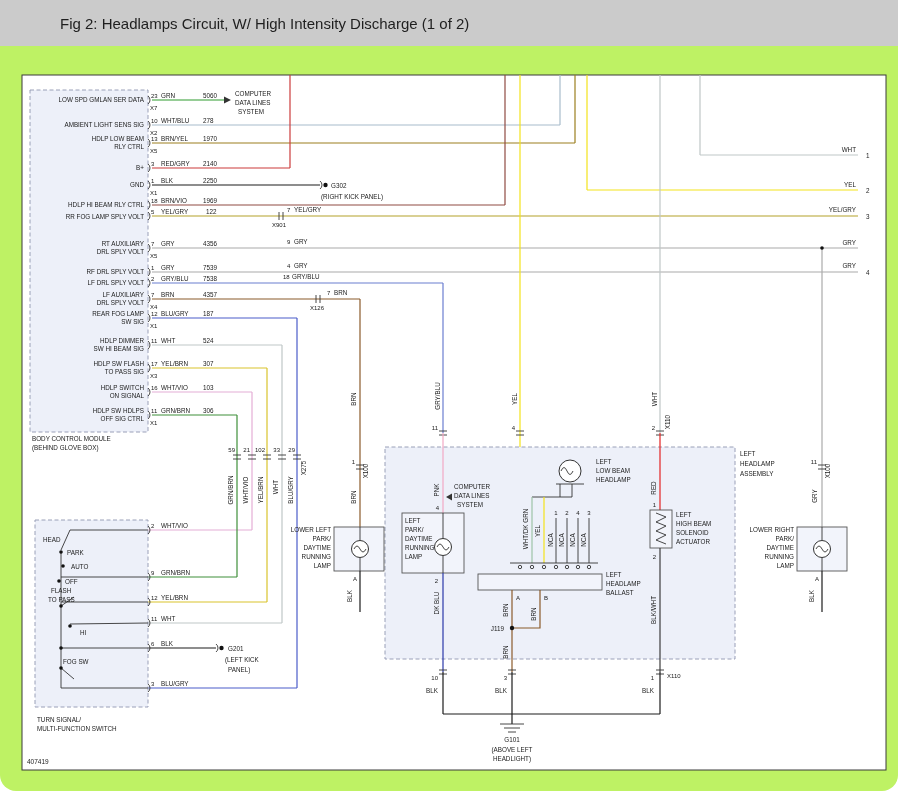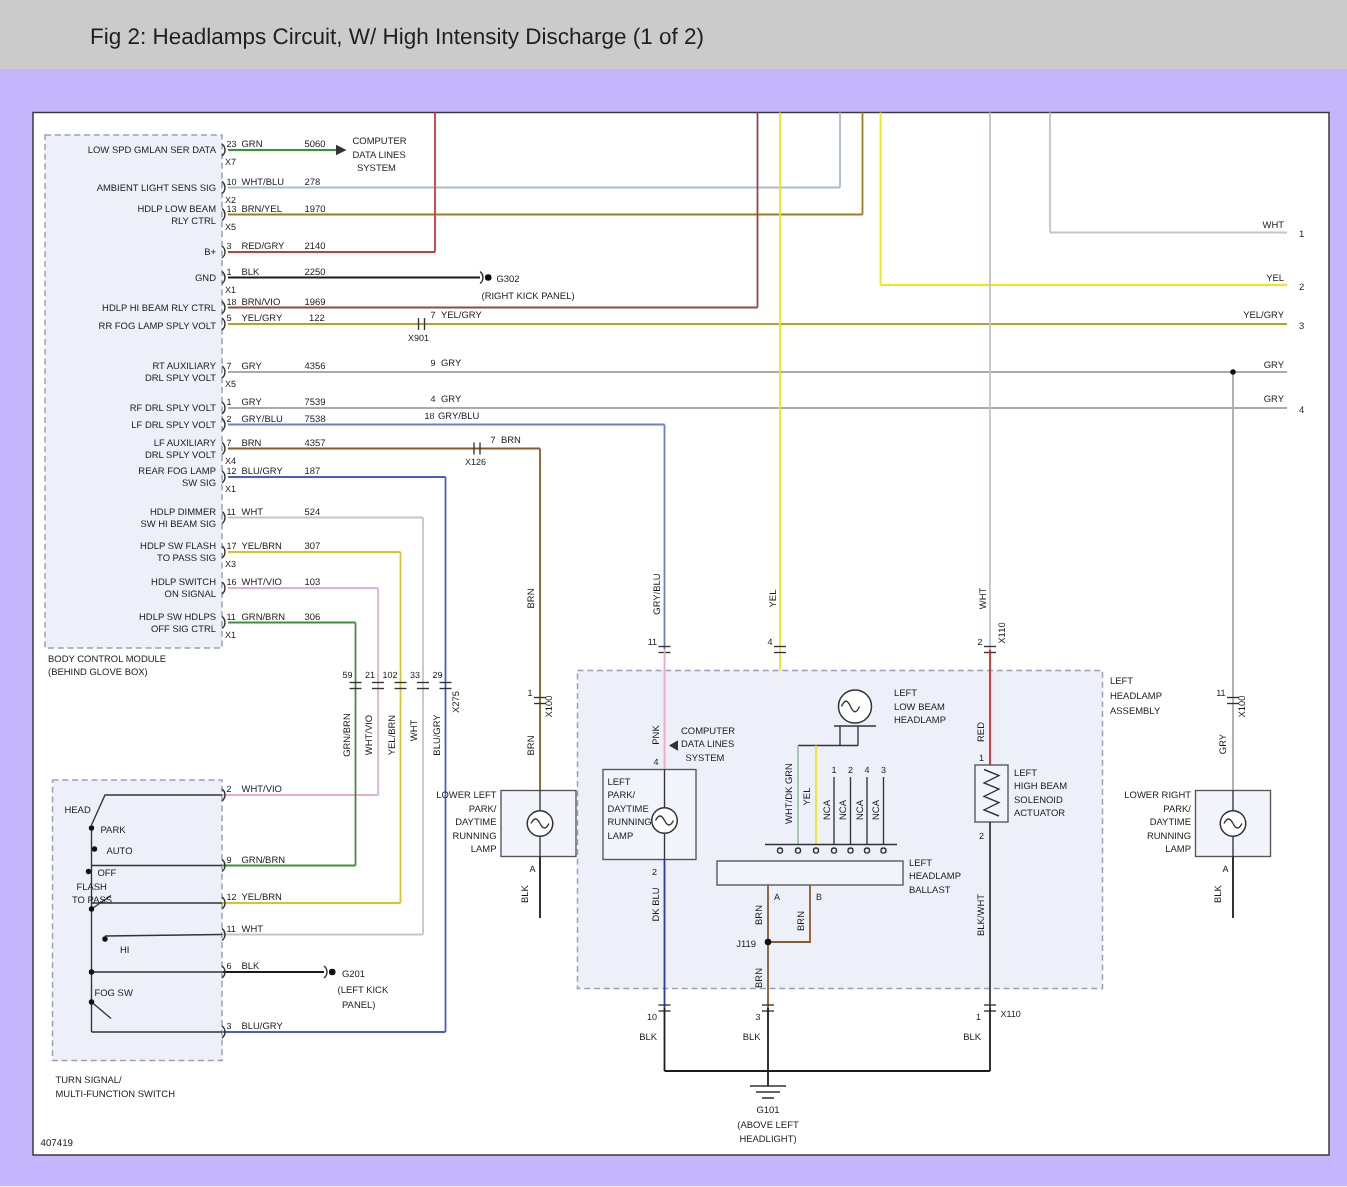--- a/index.html
+++ b/index.html
@@ -1,16 +1,16 @@
 <!DOCTYPE html>
 <html><head>
 <meta charset="utf-8">
 <style>
   html,body{margin:0;padding:0;background:#fff;}
-  .page{width:898px;height:791px;position:relative;background:#c4b5fd;}
+  .page{width:898px;height:791px;position:relative;background:#bef264;border-radius:16px;}
   svg{display:block;}
   text{font-family:"Liberation Sans",sans-serif;fill:#1a1a1a;}
   .title{font-size:15px;fill:#1f1f1f;}
   .t{font-size:6.3px;}
   .tp{font-size:6px;}
   .tf{font-size:6.5px;}
   .te{text-anchor:end;}
   .tm{text-anchor:middle;}
   .wire{fill:none;stroke-width:1.2;}
   .thin{fill:none;stroke:#333;stroke-width:0.9;}

